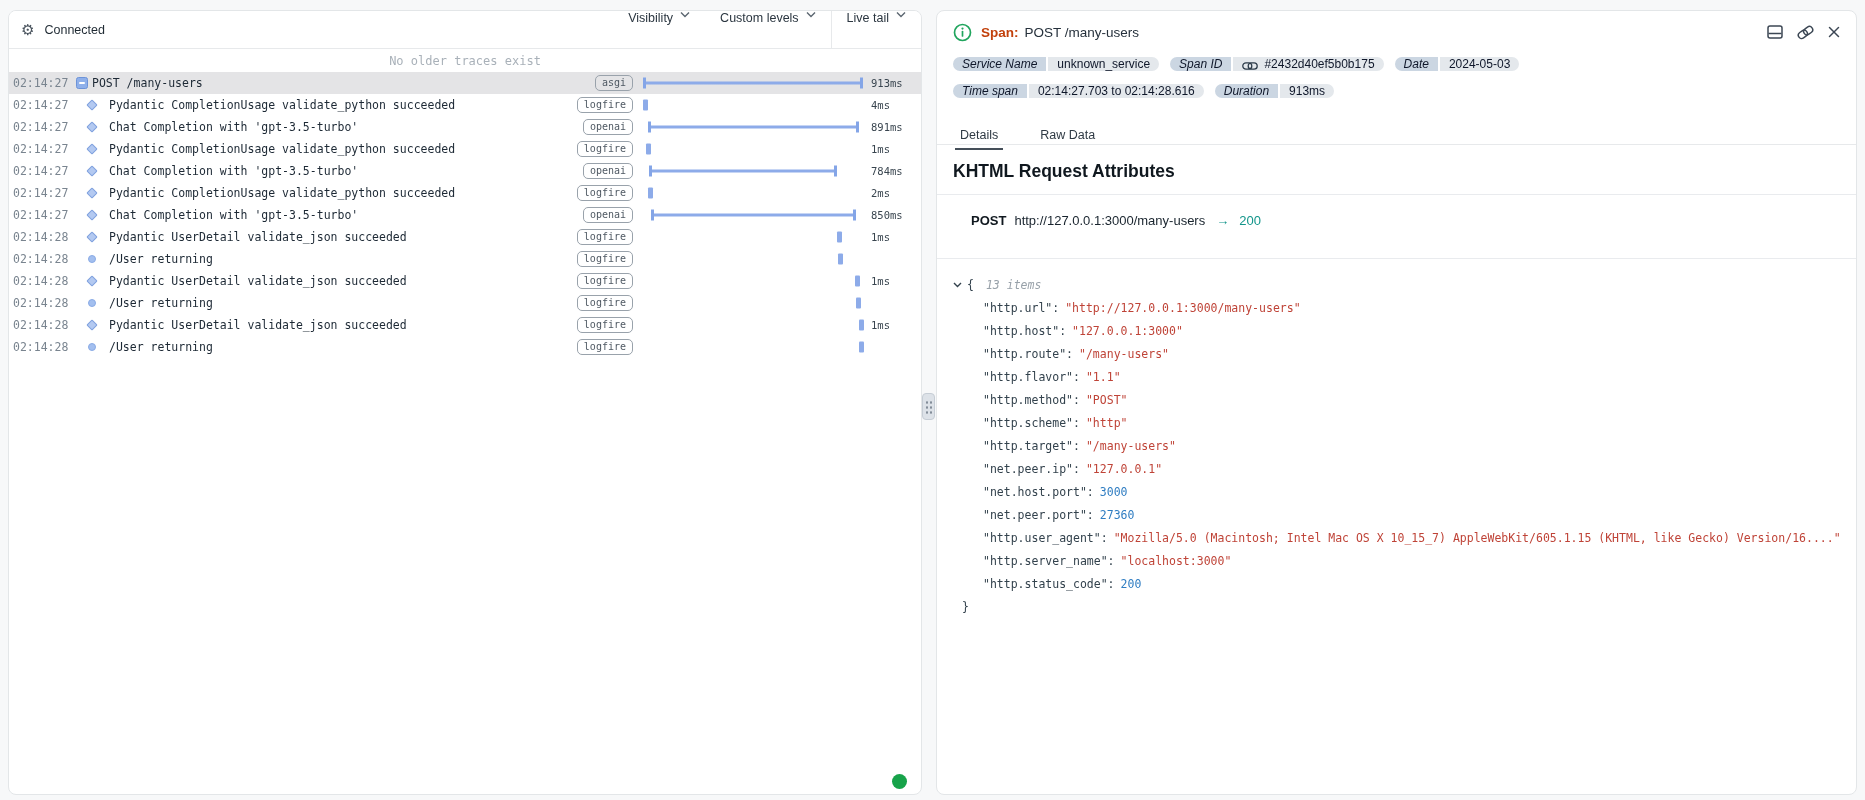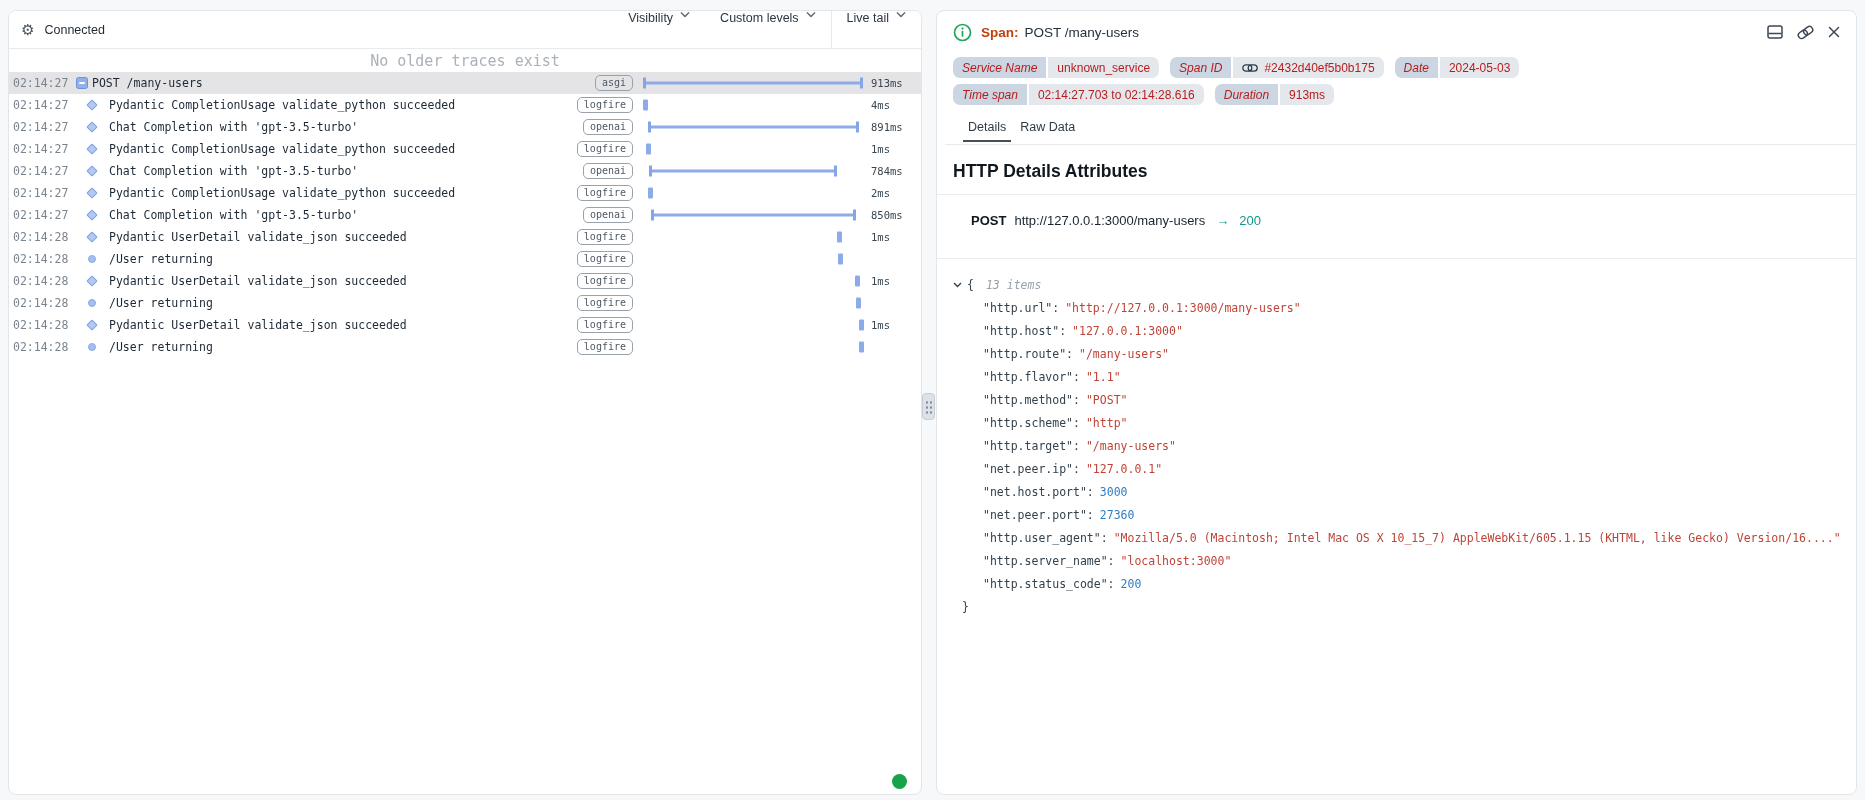--- a/index.html
+++ b/index.html
@@ -13,21 +13,21 @@
     display:flex;align-items:center;justify-content:space-between;padding-left:12px;box-sizing:border-box;background:#fff}
   .lp-left{display:flex;align-items:center;gap:10px;font-size:12.5px;color:#1f2a33}
   .gear{font-size:15px;color:#4a545e;line-height:1}
   .lp-right{display:flex;align-items:center;height:100%}
   .ddl{display:flex;gap:7px;background:none;border:none;cursor:pointer;
     font-family:"Liberation Sans",sans-serif;font-size:12.5px;color:#2b3640;padding:0 15px;height:100%}
   .vdiv{width:1px;height:100%;background:#e7e9eb}
   .chev{display:block}
 
   .trace-list{position:absolute;top:38px;left:0;right:0;font-family:"DejaVu Sans Mono",monospace}
-  .notice{height:23px;display:flex;align-items:center;justify-content:center;color:#a9b1b9;font-size:15px}
+  .notice{height:23px;display:flex;align-items:center;justify-content:center;color:#a9b1b9;font-size:12px}
   .trow{height:22px;display:flex;align-items:center;padding:0 8px 0 4px;box-sizing:border-box;cursor:pointer}
   .trow.selected{background:#e4e4e6}
   .t-time{flex:0 0 58px;color:#79848f;font-size:11.5px}
   .t-icon{flex:0 0 14px;margin-left:4px;display:flex;align-items:center;justify-content:center}
   .trow.child .t-icon{margin-left:14px}
   .ic-collapse{width:12px;height:12px;border-radius:2.5px;background:#8fb0ea;border:1px solid #6d93d8;position:relative;box-sizing:border-box}
   .ic-collapse::after{content:"";position:absolute;left:2px;right:2px;top:4px;height:2px;background:#fff;border-radius:1px}
   .ic-diamond{width:8px;height:8px;background:#b3c9f1;border:1px solid #7fa1de;transform:rotate(45deg);border-radius:1px;box-sizing:border-box}
   .ic-circle{width:8px;height:8px;border-radius:50%;background:#a3bfef;border:1px solid #8aabe6;box-sizing:border-box}
   .t-label{flex:1;font-size:11.5px;color:#1d2935;white-space:nowrap;overflow:hidden;margin-left:3px}
@@ -51,26 +51,26 @@
   
   .rp-head{position:absolute;top:0;left:0;right:0;height:42px;display:flex;align-items:center;padding:0 16px;gap:9px;box-sizing:border-box}
   .sp-kind{font-weight:bold;font-size:13.5px;color:#c2410c}
   .sp-title{font-size:13.5px;color:#26313c;margin-left:-3px}
   .rp-icons{margin-left:auto;display:flex;align-items:center;gap:14px}
   .rp-icons svg{cursor:pointer}
 
   .chiprow{position:absolute;left:16px;right:16px;display:flex;gap:11px}
   .chiprow.r1{top:46px}
   .chiprow.r2{top:73px}
-  .chip{display:flex;gap:2px;font-size:12px;color:#b91c1c;height:21px}
+  .chip{display:flex;gap:2px;font-size:12px;color:#0f172a;height:14px}
   .chip .lab{background:#cbd6e2;font-style:italic;padding:0 9px;display:flex;align-items:center;border-radius:7px 0 0 7px}
-  .chip .val{background:#e4e8ec;padding:0 9px;display:flex;align-items:center;gap:6px;border-radius:0 7px 7px 0}
-
-  .tabs{position:absolute;top:107px;left:8px;right:0;height:27px;border-bottom:1px solid #e7e9eb;
-    display:flex;align-items:flex-start;padding-left:22px;gap:12px;box-sizing:border-box}
+  .chip .val{background:#e4e8ec;padding:0 9px;display:flex;align-items:flex-end;gap:6px;border-radius:0 7px 7px 0}
+
+  .tabs{position:absolute;top:107px;left:0;right:0;height:27px;border-bottom:1px solid #e7e9eb;
+    display:flex;align-items:flex-end;padding-left:22px;gap:40px;box-sizing:border-box}
   .tab{background:none;border:none;cursor:pointer;font-family:"Liberation Sans",sans-serif;
     font-size:12.5px;color:#2f3a44;padding:2px 1px;position:relative}
   .tab.active::after{content:"";position:absolute;left:-4px;right:-4px;bottom:-6px;height:2px;background:#454f59}
 
   .rp-content{position:absolute;top:134px;left:16px;right:16px;bottom:0}
   .http-h1{font-size:17.5px;font-weight:bold;color:#10181f;margin:16px 0 12px}
   .rule{border:0;border-top:1px solid #e9ebee;margin:0 -16px}
   .req{display:flex;align-items:center;margin:18px 0 30px;padding-left:18px;font-size:13px}
   .method{font-weight:bold;color:#10181f}
   .url{color:#19242e;margin-left:8px}
@@ -372,21 +372,21 @@
     </span>
   </span>
 </div>
 
   <nav class="tabs" id="tabs">
       <button class="tab active">Details</button>
       <button class="tab">Raw Data</button>
     </nav>
 
   <div class="rp-content">
-    <h1 class="http-h1">HTTP Details Attributes</h1>
+    <h1 class="http-h1">KHTML Request Attributes</h1>
     <hr class="rule">
     <div class="req">
       <span class="method">POST</span>
       <span class="url">http://127.0.0.1:3000/many-users</span>
       <span class="req-arrow">→</span>
       <span class="code">200</span>
     </div>
     <hr class="rule">
     <div class="json">
       <div class="json-open">

